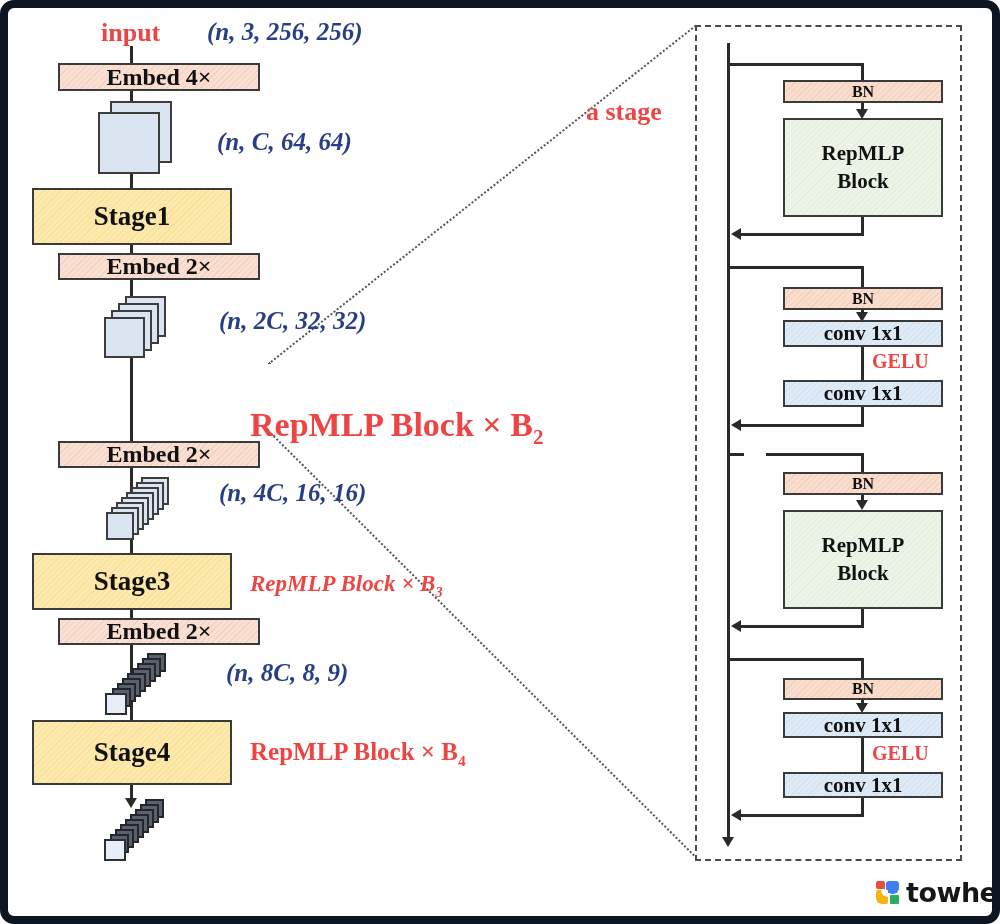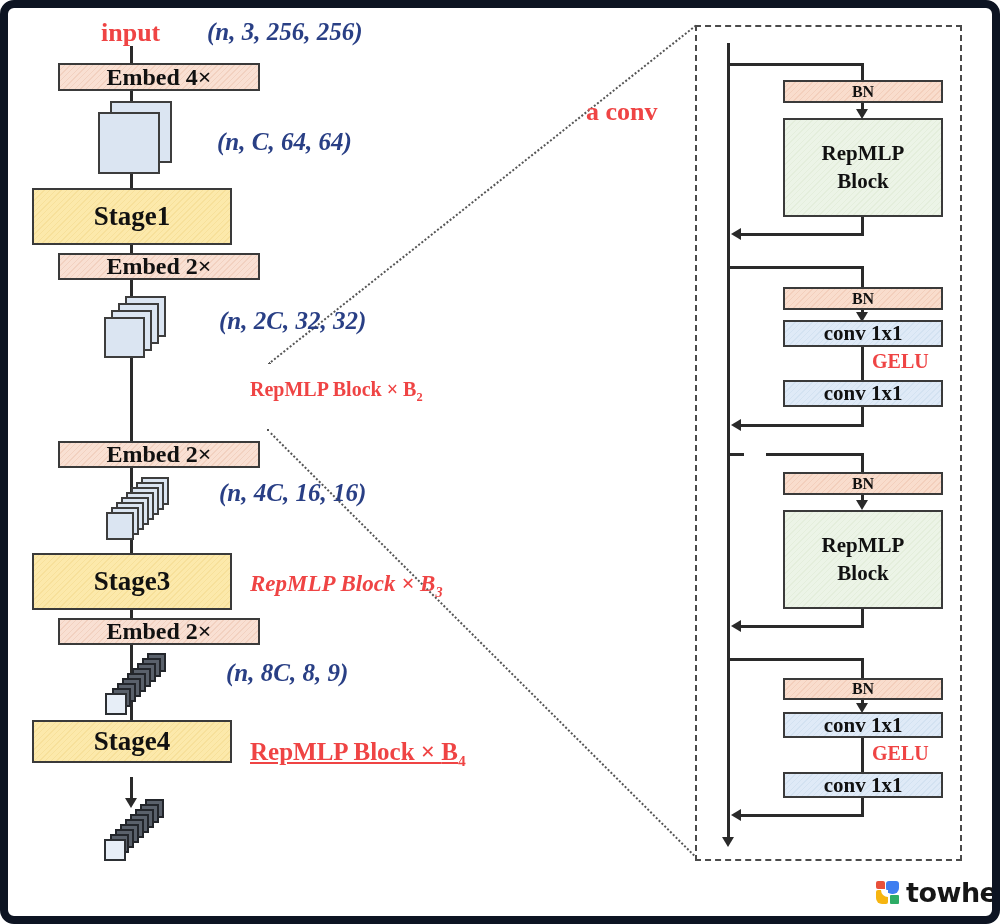--- a/index.html
+++ b/index.html
@@ -96,21 +96,21 @@
   <div class="box embed" style="left:30px;top:253px;width:202px;height:27px;">
     <span>Embed 2×</span>
   </div>
 
   <div class="fm" style="left:125px;top:296px;width:41px;height:41px;"></div>
   <div class="fm" style="left:118px;top:303px;width:41px;height:41px;"></div>
   <div class="fm" style="left:111px;top:310px;width:41px;height:41px;"></div>
   <div class="fm" style="left:104px;top:317px;width:41px;height:41px;"></div>
   <div class="shape-lbl" style="left:219px;top:307px;">(n, 2C, 32, 32)</div>
 
-  <div class="lbl" style="left:250px;top:378px;font-size:20px;text-align:center;"><span>RepMLP Block × </span><span>B</span><sub>2</sub></div>
+  <div class="lbl" style="left:250px;top:406px;font-size:34px;text-align:center;"><span>RepMLP Block × </span><span>B</span><sub>2</sub></div>
 
   <div class="box embed" style="left:30px;top:441px;width:202px;height:27px;">
     <span>Embed 2×</span>
   </div>
 
   <div class="fm" style="left:141px;top:477px;width:28px;height:28px;"></div>
   <div class="fm" style="left:136px;top:482px;width:28px;height:28px;"></div>
   <div class="fm" style="left:131px;top:487px;width:28px;height:28px;"></div>
   <div class="fm" style="left:126px;top:492px;width:28px;height:28px;"></div>
   <div class="fm" style="left:121px;top:497px;width:28px;height:28px;"></div>
@@ -132,38 +132,38 @@
   <div class="dk" style="left:142px;top:658px;width:19px;height:19px;"></div>
   <div class="dk" style="left:137px;top:663px;width:19px;height:19px;"></div>
   <div class="dk" style="left:132px;top:668px;width:19px;height:19px;"></div>
   <div class="dk" style="left:127px;top:673px;width:19px;height:19px;"></div>
   <div class="dk" style="left:122px;top:678px;width:19px;height:19px;"></div>
   <div class="dk" style="left:117px;top:683px;width:19px;height:19px;"></div>
   <div class="dk" style="left:112px;top:688px;width:19px;height:19px;"></div>
   <div class="dkfront" style="left:105px;top:693px;width:22px;height:22px;"></div>
   <div class="shape-lbl" style="left:226px;top:659px;">(n, 8C, 8, 9)</div>
 
-  <div class="box stage" style="left:32px;top:720px;width:200px;height:43px;">
+  <div class="box stage" style="left:32px;top:720px;width:200px;height:65px;">
     <span>Stage4</span>
   </div>
-  <div class="lbl" style="left:250px;top:738px;font-size:25px;text-decoration:underline;"><span>RepMLP Block × </span><span>B</span><sub>4</sub></div>
+  <div class="lbl" style="left:250px;top:738px;font-size:25px;"><span>RepMLP Block × </span><span>B</span><sub>4</sub></div>
 
   <div class="vline" style="left:130px;top:777px;width:3px;height:22px;"></div>
   <div class="arrow-down" style="left:125px;top:798px;"></div>
   <div class="dk" style="left:145px;top:799px;width:19px;height:19px;"></div>
   <div class="dk" style="left:140px;top:804px;width:19px;height:19px;"></div>
   <div class="dk" style="left:135px;top:809px;width:19px;height:19px;"></div>
   <div class="dk" style="left:130px;top:814px;width:19px;height:19px;"></div>
   <div class="dk" style="left:125px;top:819px;width:19px;height:19px;"></div>
   <div class="dk" style="left:120px;top:824px;width:19px;height:19px;"></div>
   <div class="dk" style="left:115px;top:829px;width:19px;height:19px;"></div>
   <div class="dk" style="left:110px;top:834px;width:19px;height:19px;"></div>
   <div class="dkfront" style="left:104px;top:839px;width:22px;height:22px;"></div>
 
-  <div class="lbl" style="left:586px;top:97px;font-size:26px;">a conv</div>
+  <div class="lbl" style="left:586px;top:97px;font-size:26px;">a stage</div>
   <div class="dotline" style="left:268px;top:363px;width:545px;transform:rotate(-38.37deg);"></div>
   <div class="dotline" style="left:268px;top:429px;width:603px;transform:rotate(44.93deg);"></div>
 
   <div class="dashed-panel" style="left:695px;top:25px;width:263px;height:832px;"></div>
 
   <div class="vline" style="left:727px;top:43px;width:3px;height:795px;"></div>
   <div class="arrow-down" style="left:722px;top:837px;"></div>
 
   <div class="hline" style="left:728px;top:63px;width:136px;height:3px;"></div>
   <div class="vline" style="left:861px;top:63px;width:3px;height:17px;"></div>

